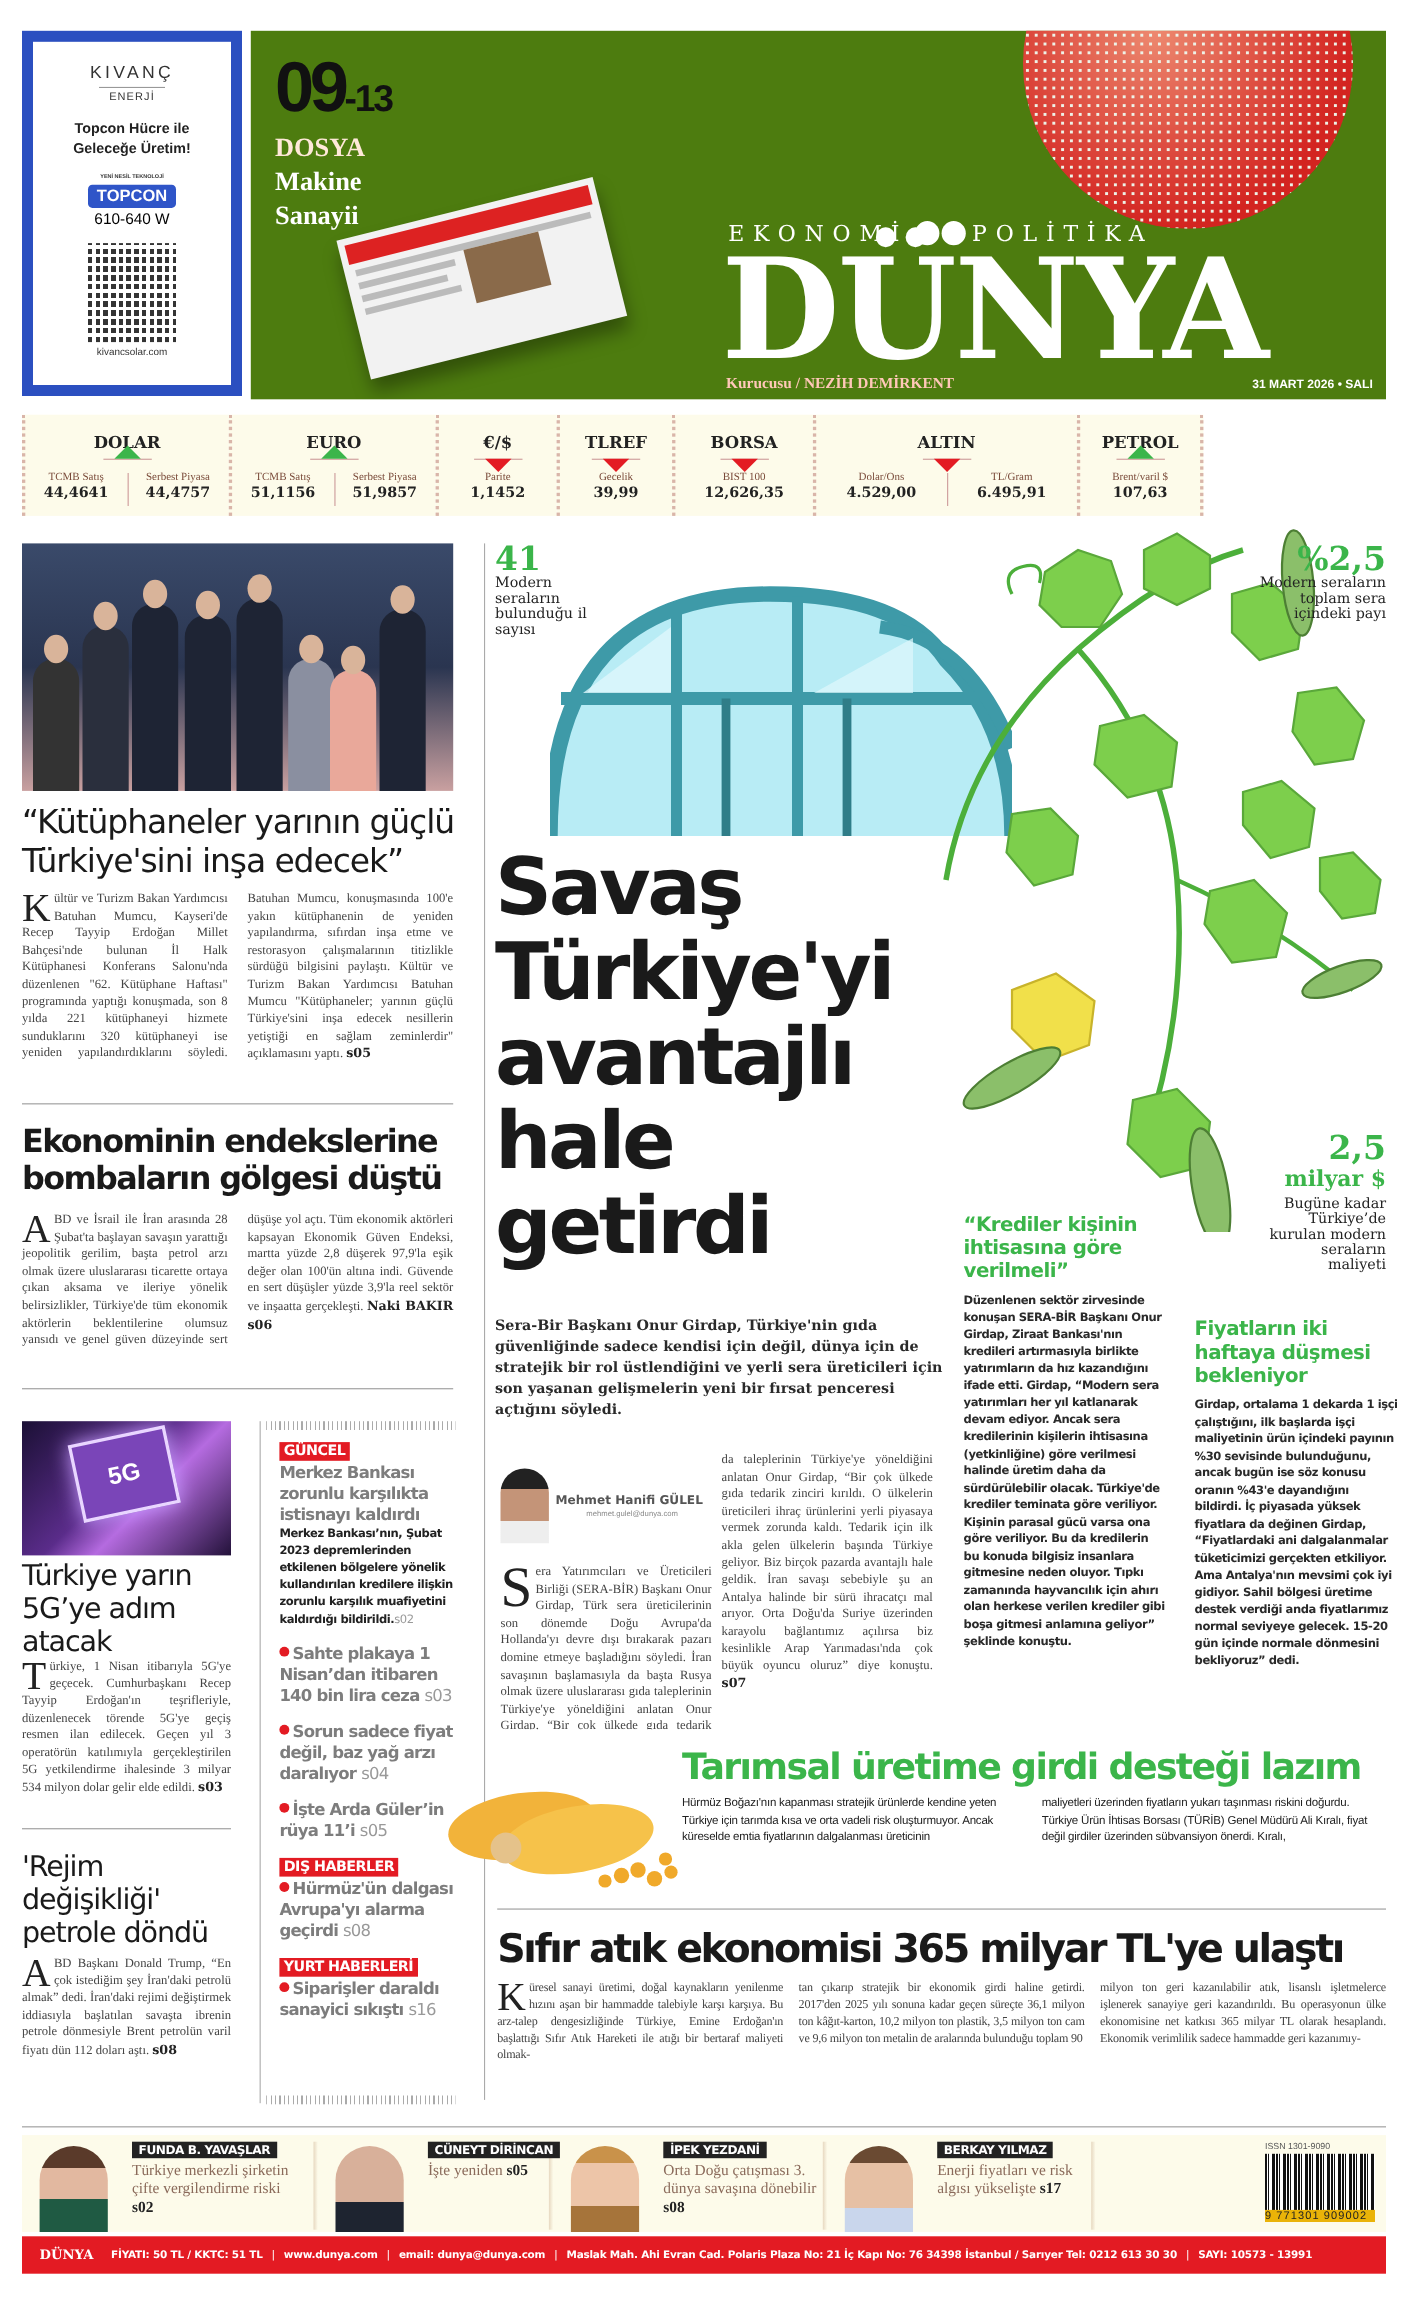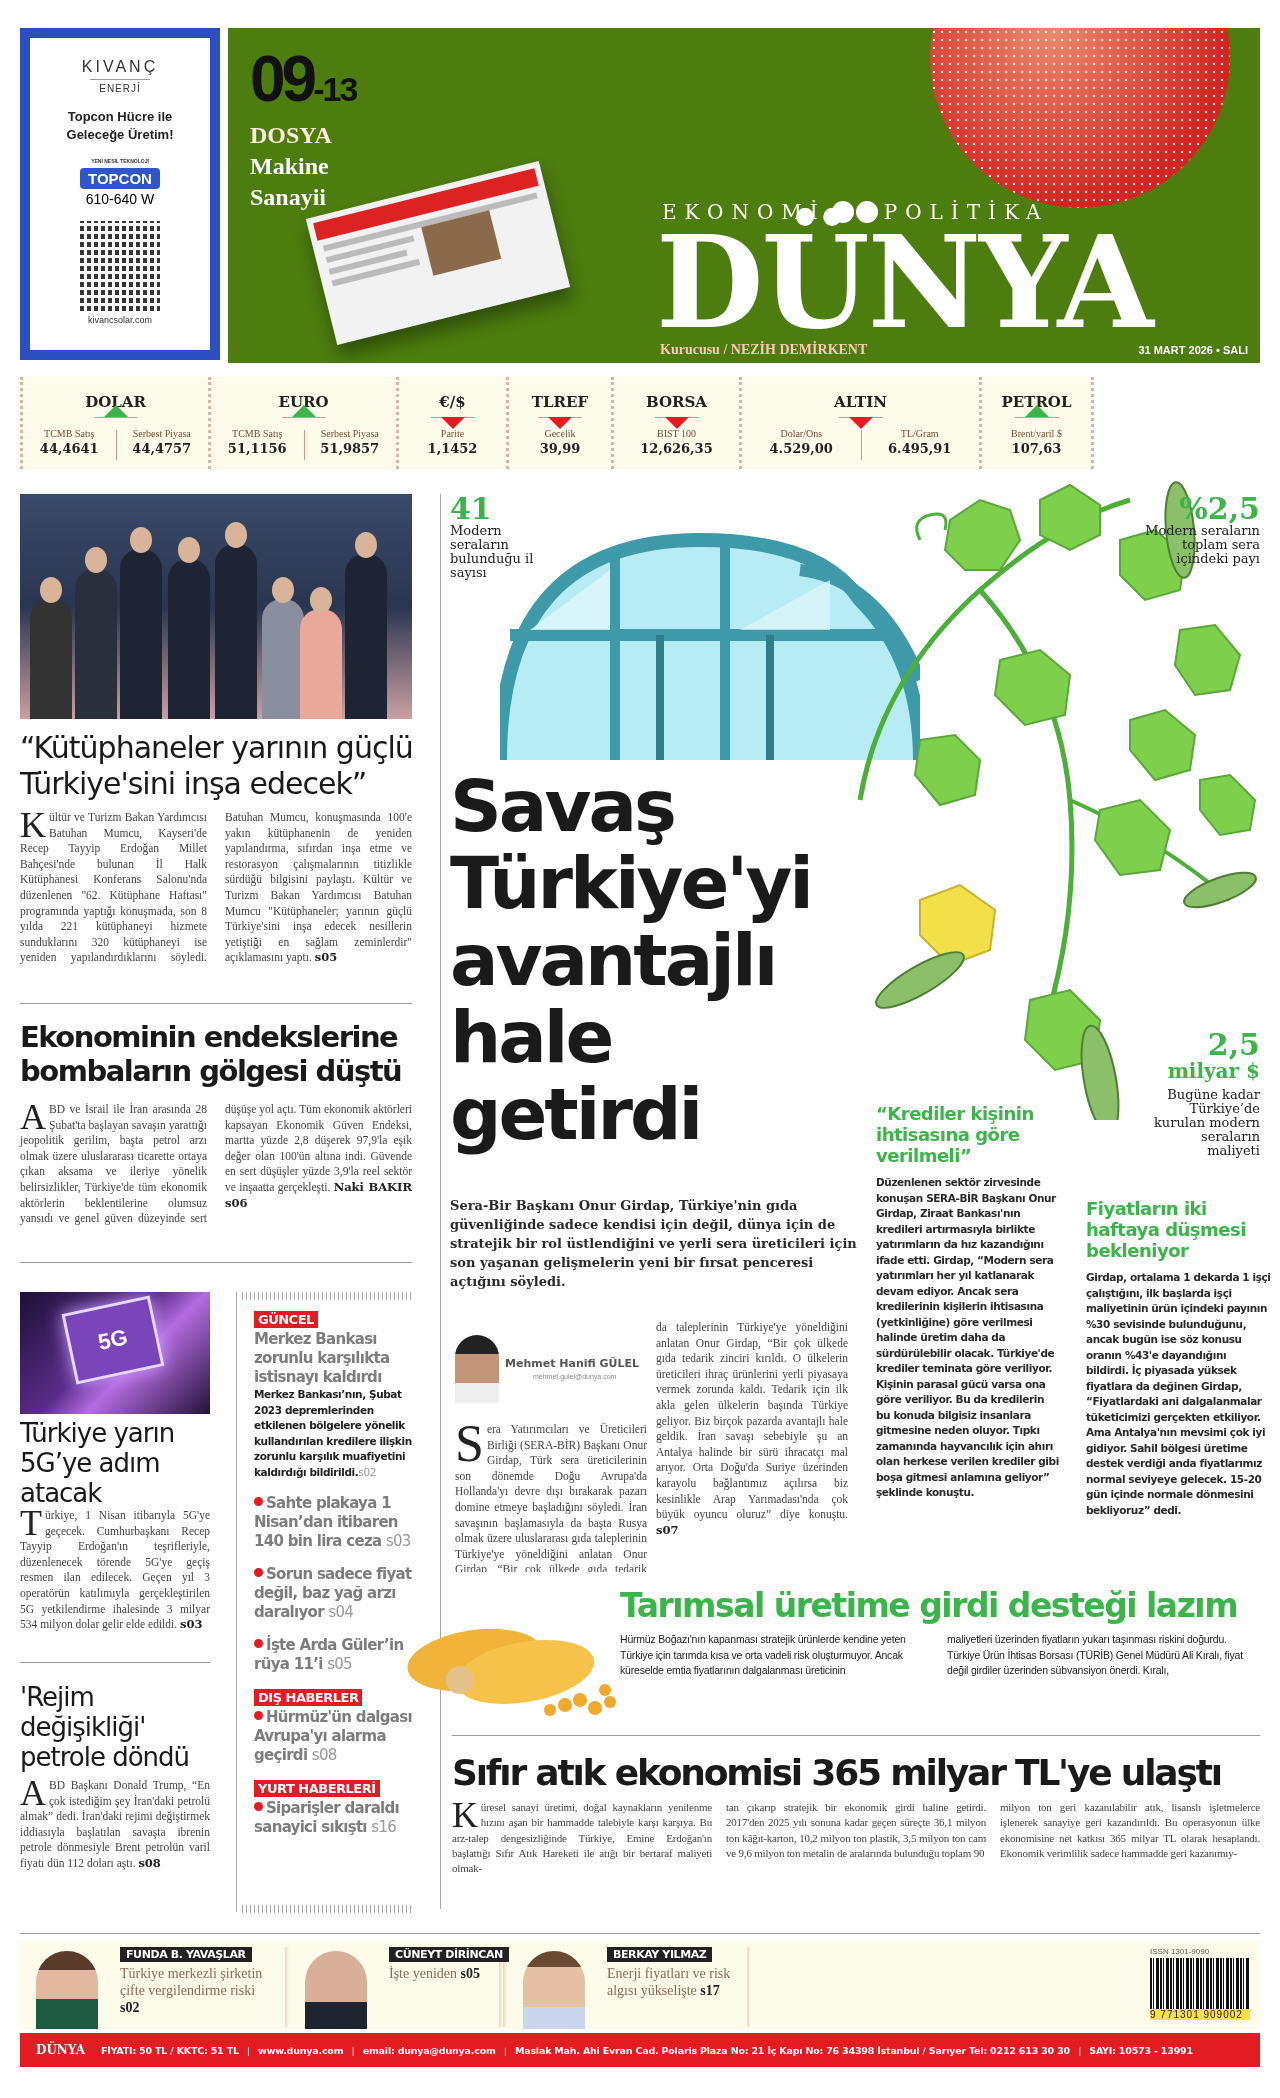--- a/index.html
+++ b/index.html
@@ -139,21 +139,21 @@
 #cols{left:20px;top:1941px;width:1240px;height:88px;background:#fdfbea;display:flex}
 .colm{position:relative;flex:0 0 auto;height:88px}
 .colm .face{position:absolute;left:16px;bottom:0;width:62px;height:78px;border-radius:31px 31px 0 0}
 .colm .name{position:absolute;left:100px;top:6px;background:#222;color:#fff;font-family:"DejaVu Sans",sans-serif;font-weight:bold;font-size:11px;padding:1px 6px;letter-spacing:-.4px;white-space:nowrap}
 .colm .txt{position:absolute;left:100px;top:24px;width:150px;font-family:"Liberation Serif",serif;font-size:14px;line-height:17px;color:#8a6a5a}
 .colm .txt b{color:#222}
 .colsep{width:4px;height:80px;margin-top:6px;background:linear-gradient(90deg,#e7d8c0,#fdfbea)}
 #barcode{position:absolute;right:10px;top:6px;width:100px}
 #barcode .issn{font-size:8px;color:#555}
 #barcode .bars{height:52px;margin-top:2px;background:repeating-linear-gradient(90deg,#111 0 2px,#fff 2px 3px,#111 3px 4px,#fff 4px 6px,#111 6px 9px,#fff 9px 10px)}
-#barcode .num{font-size:10px;color:#222;letter-spacing:1px;margin-top:-1px;background:#fde047}
+#barcode .num{font-size:10px;color:#222;letter-spacing:1px;margin-top:-1px;background:#eab308}
 
 
 #footer{left:20px;top:2033px;width:1240px;height:34px;background:#e31b23;color:#fff;display:flex;align-items:center;padding-left:16px;font-family:"DejaVu Sans",sans-serif;font-weight:bold;font-size:9.5px;white-space:nowrap;letter-spacing:-.2px}
 #footer .flogo{font-family:"DejaVu Serif",serif;font-size:12px;margin-right:16px;letter-spacing:0}
 #footer .sep{margin:0 8px;opacity:.8}
 </style>
 </head>
 <body>
 
 <div id="ad" class="abs">
@@ -490,20 +490,25 @@
     <div class="name">FUNDA B. YAVAŞLAR</div>
     <div class="txt"><span>Türkiye merkezli şirketin çifte vergilendirme riski</span> <b>s02</b></div>
   </div>
   <div class="colsep"></div>
   <div class="colm" style="width:210px">
     <div class="face" style="background:linear-gradient(180deg,#d8b09a 0 65%,#1e2430 65%)"></div>
     <div class="name">CÜNEYT DİRİNCAN</div>
     <div class="txt"><span>İşte yeniden</span> <b>s05</b></div>
   </div>
   <div class="colsep"></div>
+  <div class="colm" style="width:245px">
+    <div class="face" style="background:linear-gradient(180deg,#c9924a 0 20%,#edc5a8 20% 70%,#a6743a 70%)"></div>
+    <div class="name">İPEK YEZDANİ</div>
+    <div class="txt"><span>Orta Doğu çatışması 3. dünya savaşına dönebilir</span> <b>s08</b></div>
+  </div>
   <div class="colsep"></div>
   <div class="colm" style="width:240px">
     <div class="face" style="background:linear-gradient(180deg,#6a4a32 0 20%,#e6c0a4 20% 72%,#c9d6ec 72%)"></div>
     <div class="name">BERKAY YILMAZ</div>
     <div class="txt"><span>Enerji fiyatları ve risk algısı yükselişte</span> <b>s17</b></div>
   </div>
   <div class="colsep"></div>
   <div id="barcode">
     <div class="issn">ISSN 1301-9090</div>
     <div class="bars"></div>

